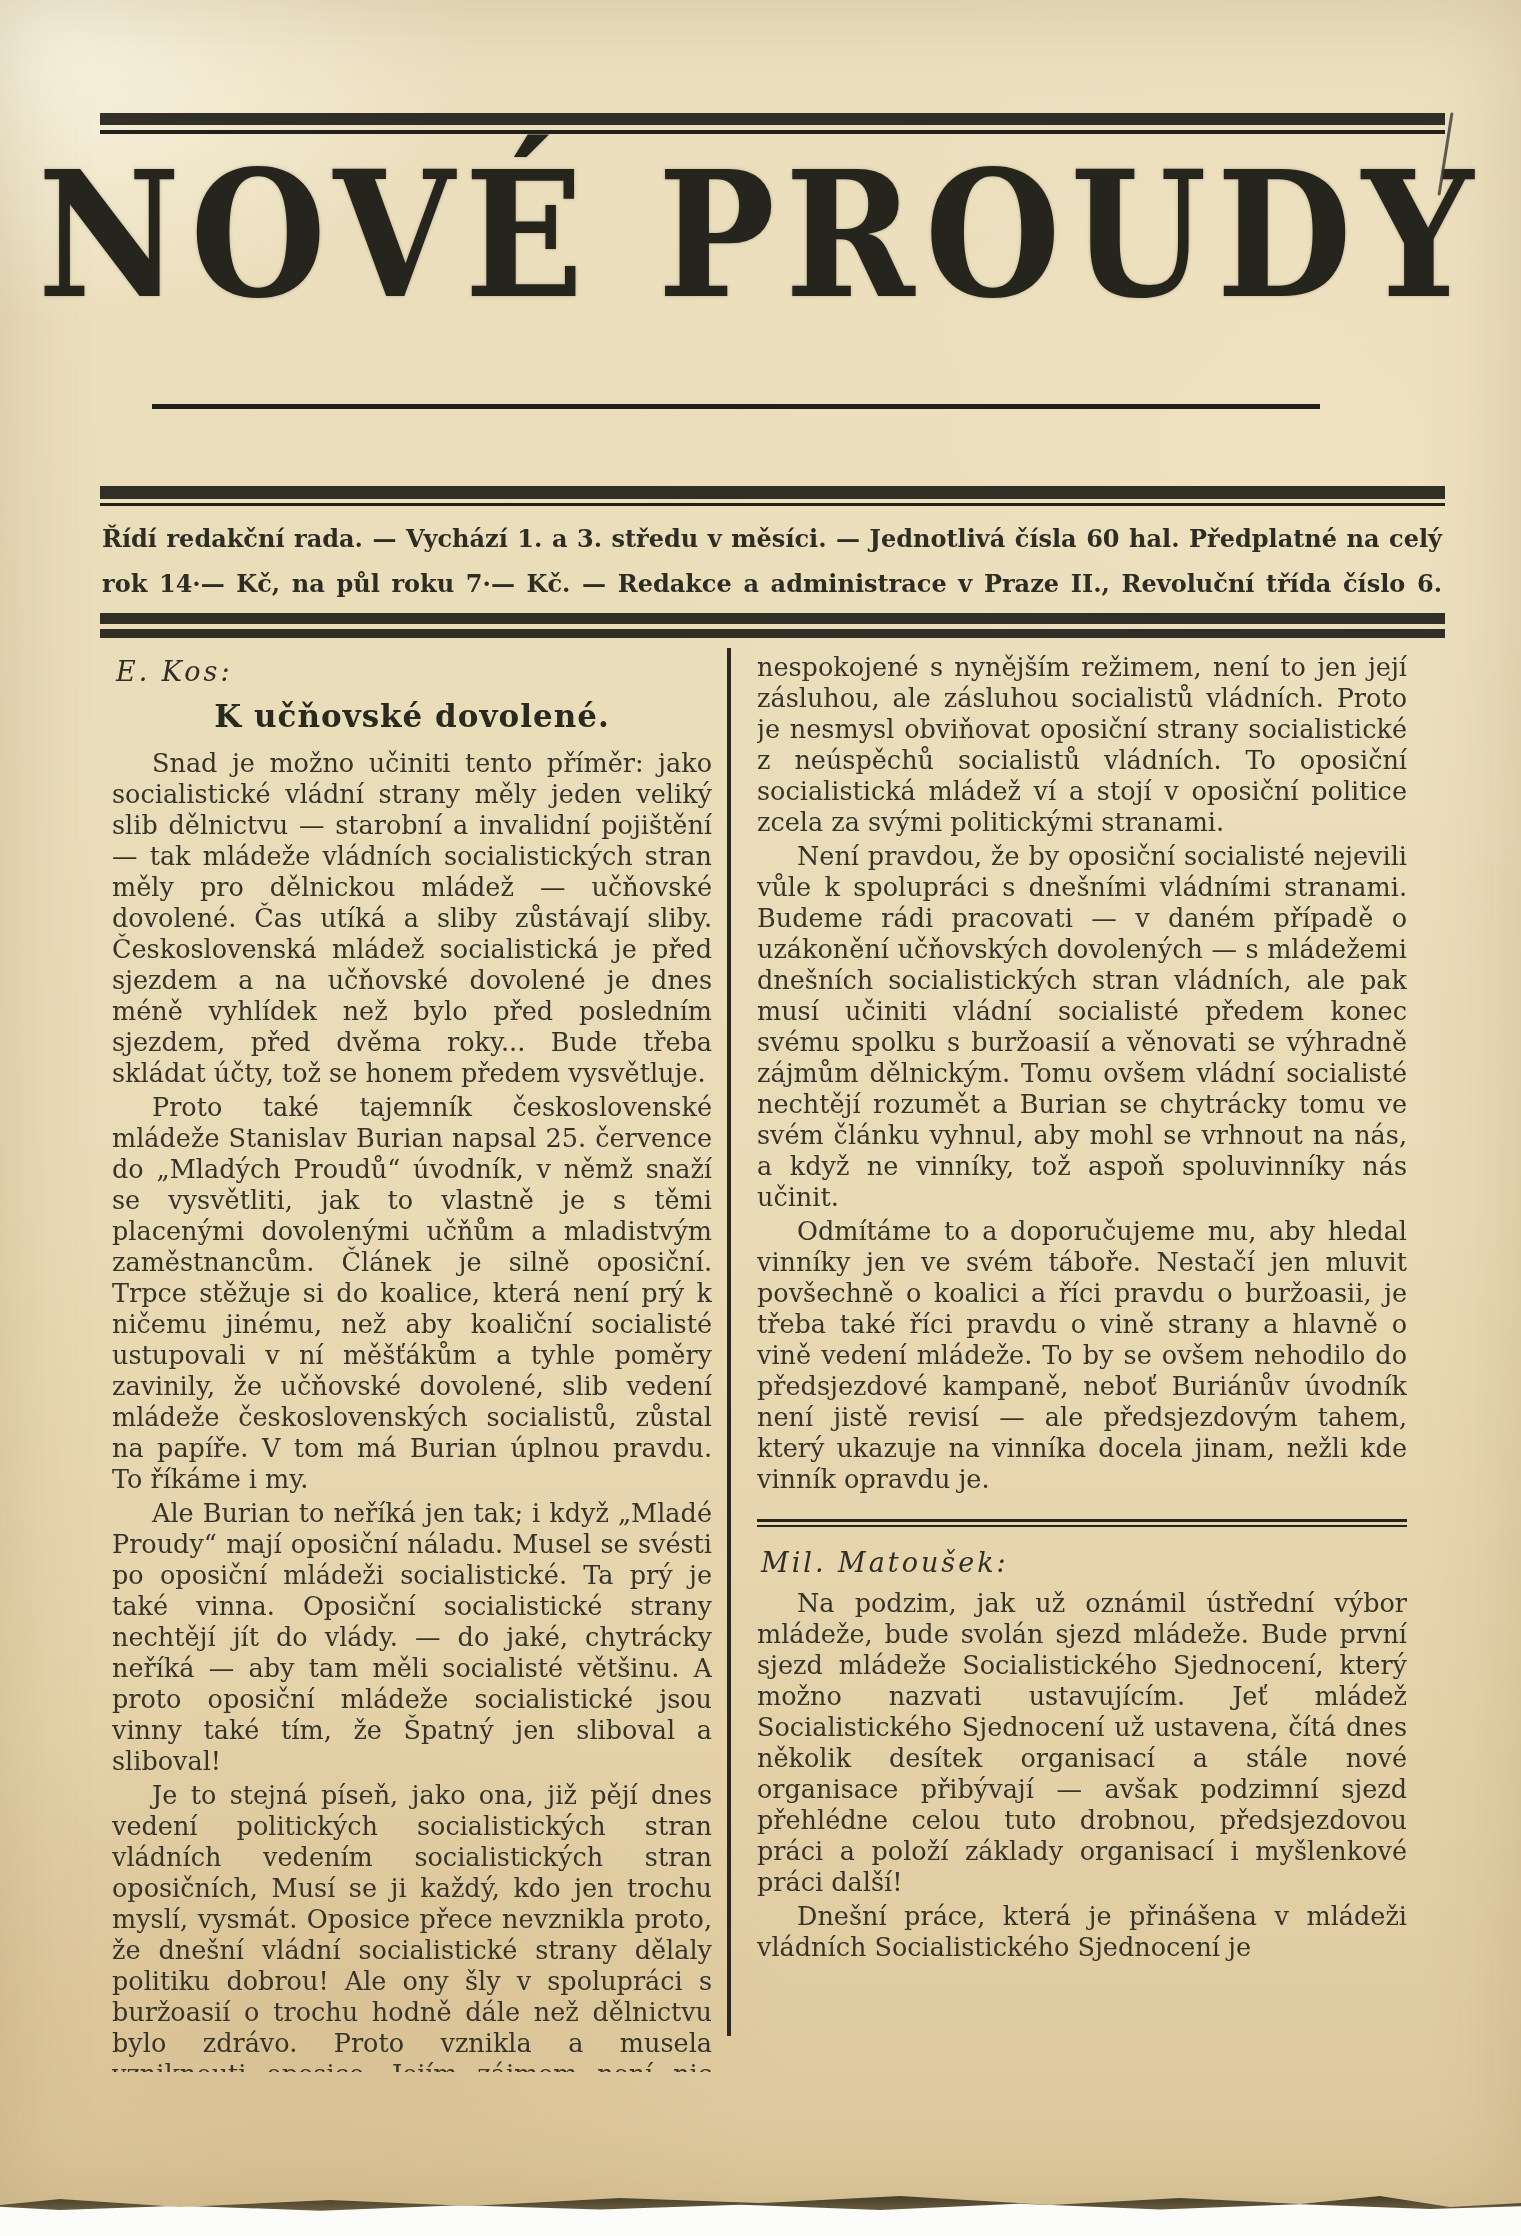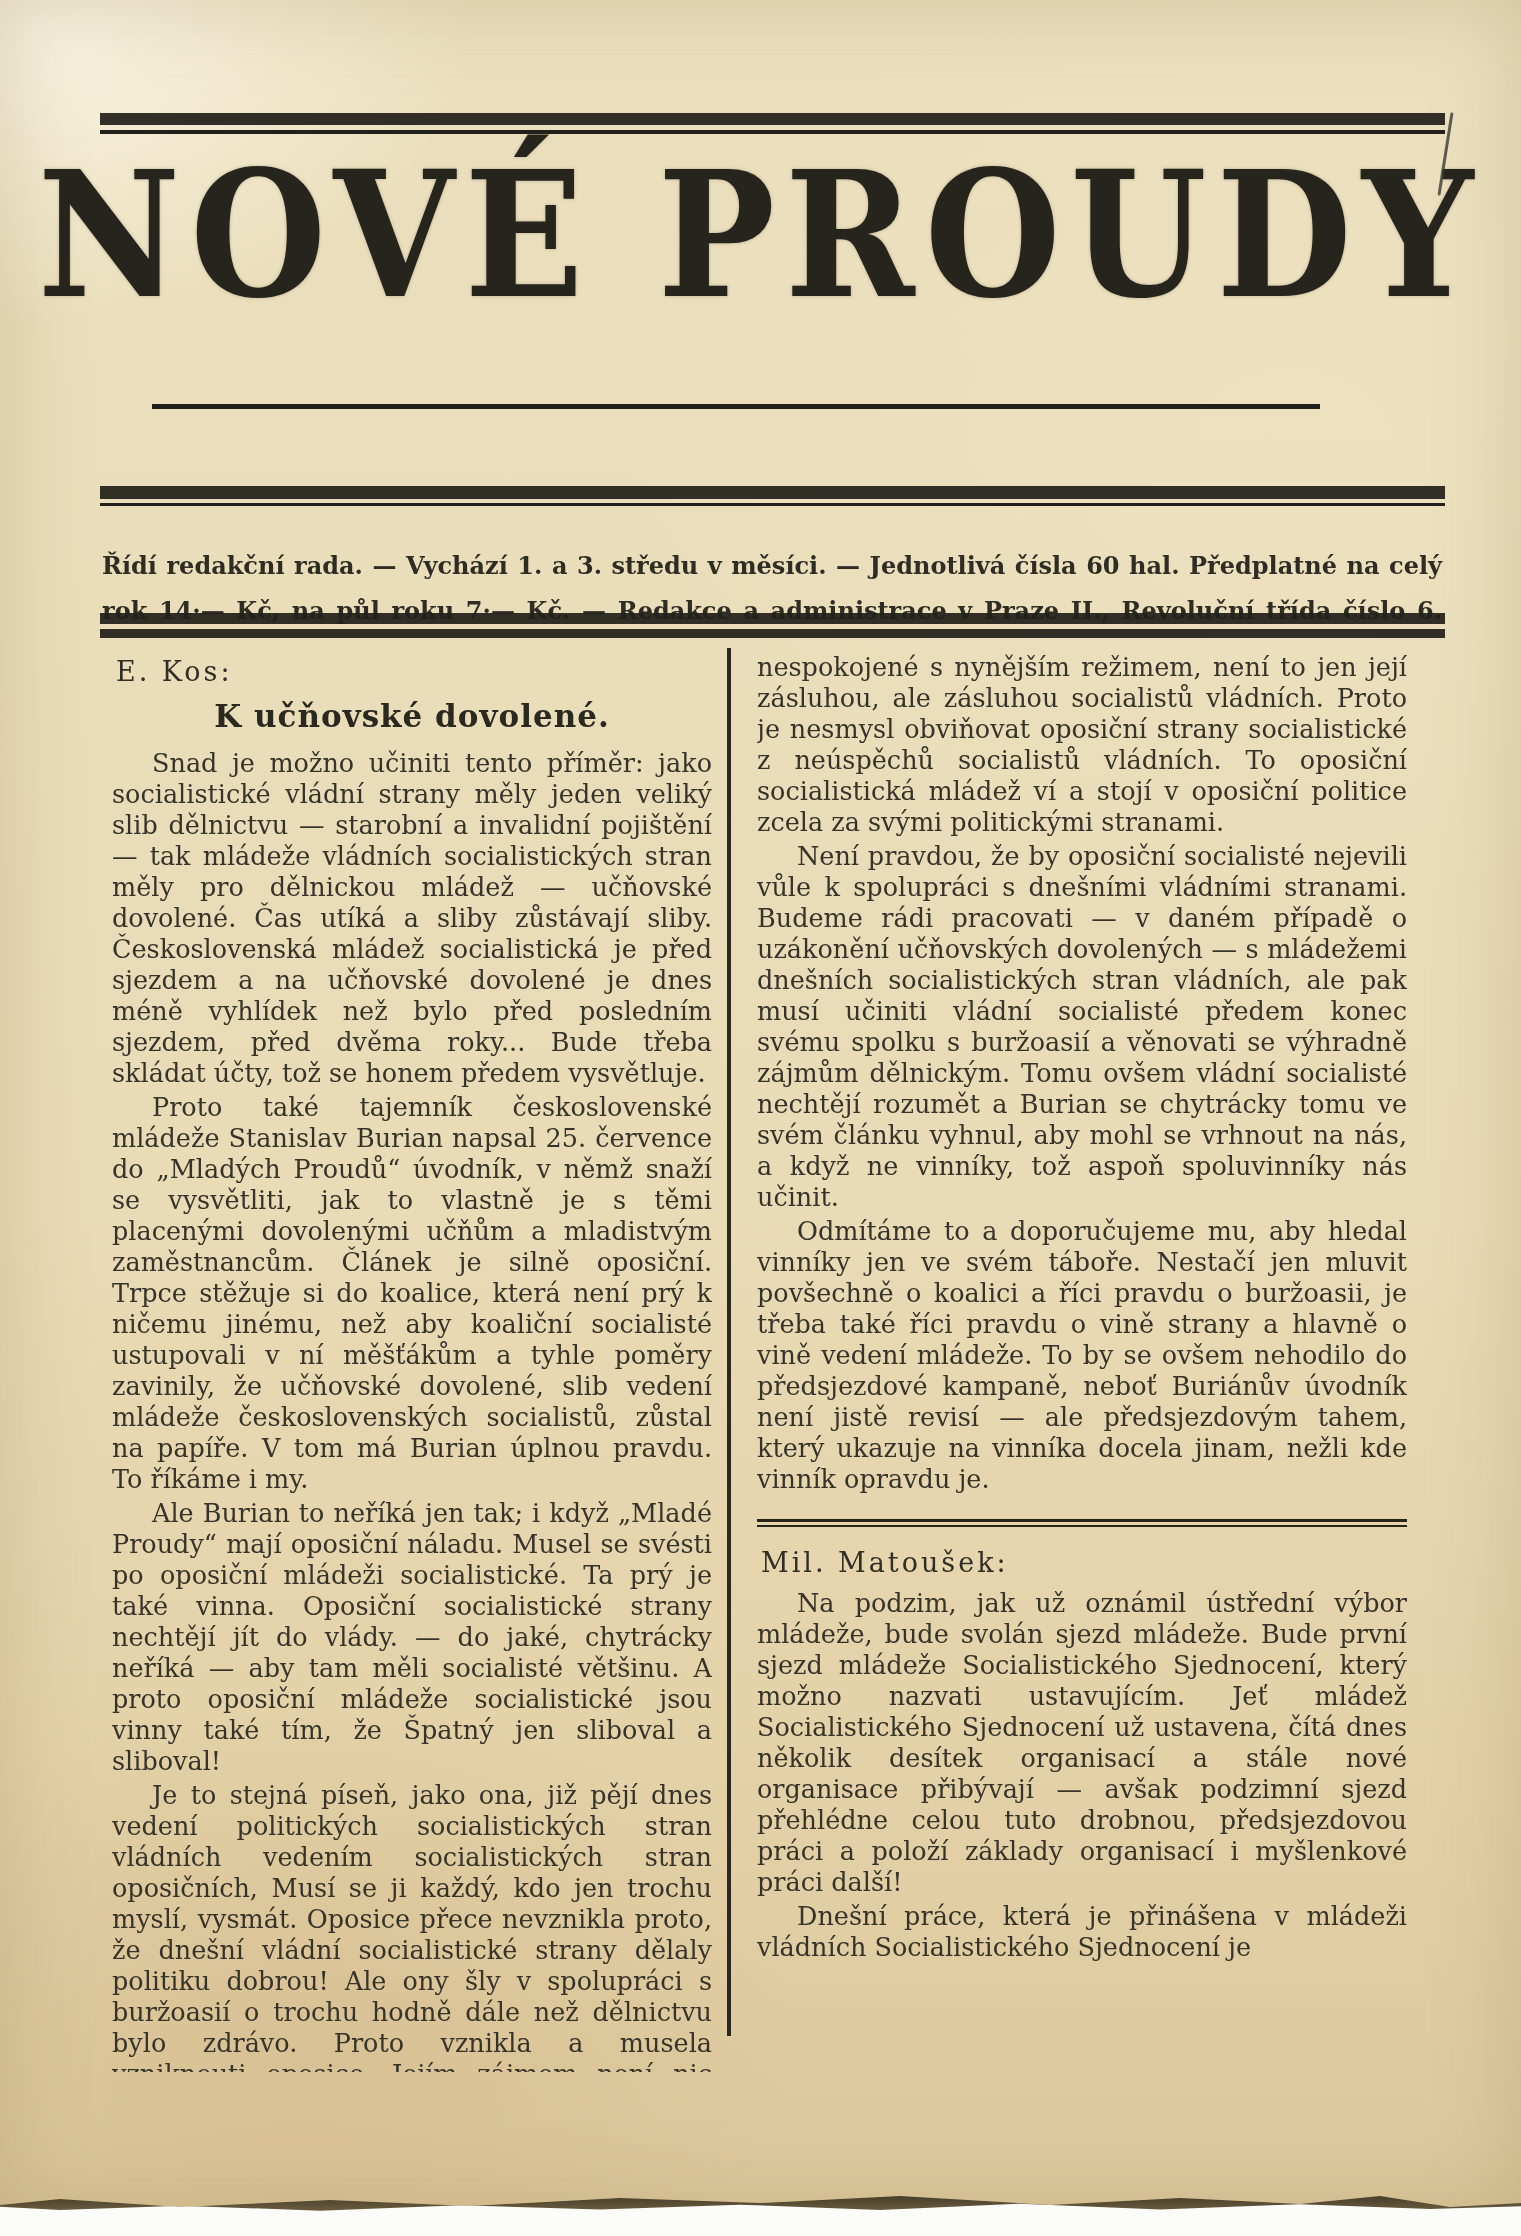--- a/index.html
+++ b/index.html
@@ -43,30 +43,30 @@
     text-shadow:0 0 3px rgba(80,72,48,0.35);
     white-space:nowrap;
   }
   .subtitle{
     position:absolute;left:0;top:420px;width:1521px;text-align:center;
     font-size:30px;font-weight:bold;letter-spacing:6px;color:#2b2a21;
   }
   
   .imprint{
     position:absolute;left:102px;top:516px;width:1340px;
-    font-size:24px;font-weight:bold;line-height:45px;color:#2e2d24;margin-top:27px;
+    font-size:24px;font-weight:bold;line-height:45px;color:#2e2d24;
   }
   .imprint .l{text-align:justify;text-align-last:justify;}
   
   .col{position:absolute;top:652px;font-size:25.5px;line-height:31px;text-align:justify;color:#36342a;overflow:hidden;}
   .col-left{left:112px;width:600px;height:1420px;}
   .col-right{left:757px;width:650px;height:1440px;}
   .col p{margin:0 0 3px 0;text-indent:40px;}
   .col p.no-indent{text-indent:0;}
-  .author{font-size:27px;letter-spacing:3px;margin:4px 0 10px 4px;text-indent:0;text-align:left;color:#302f26;}
+  .author{font-size:27px;letter-spacing:3px;margin:4px 0 10px 4px;text-indent:0;text-align:left;color:#302f26;font-style:italic;}
   .art-title{font-size:31px;font-weight:bold;text-align:center;letter-spacing:1px;margin:14px 0 16px 0;color:#2a291f;}
   .divider-sep{border:0;border-top:3px solid #262519;border-bottom:2px solid #262519;height:3px;background:transparent;margin:24px 0 20px 0;}
   .col-divider{position:absolute;left:727px;top:648px;width:4px;height:1388px;background:#2a2820;}
   .pen-mark{
     position:absolute;left:1444px;top:112px;width:3px;height:84px;
     background:#3a3a33;transform:rotate(9deg);border-radius:2px;opacity:0.8;
   }
 </style>
 </head>
 <body>

